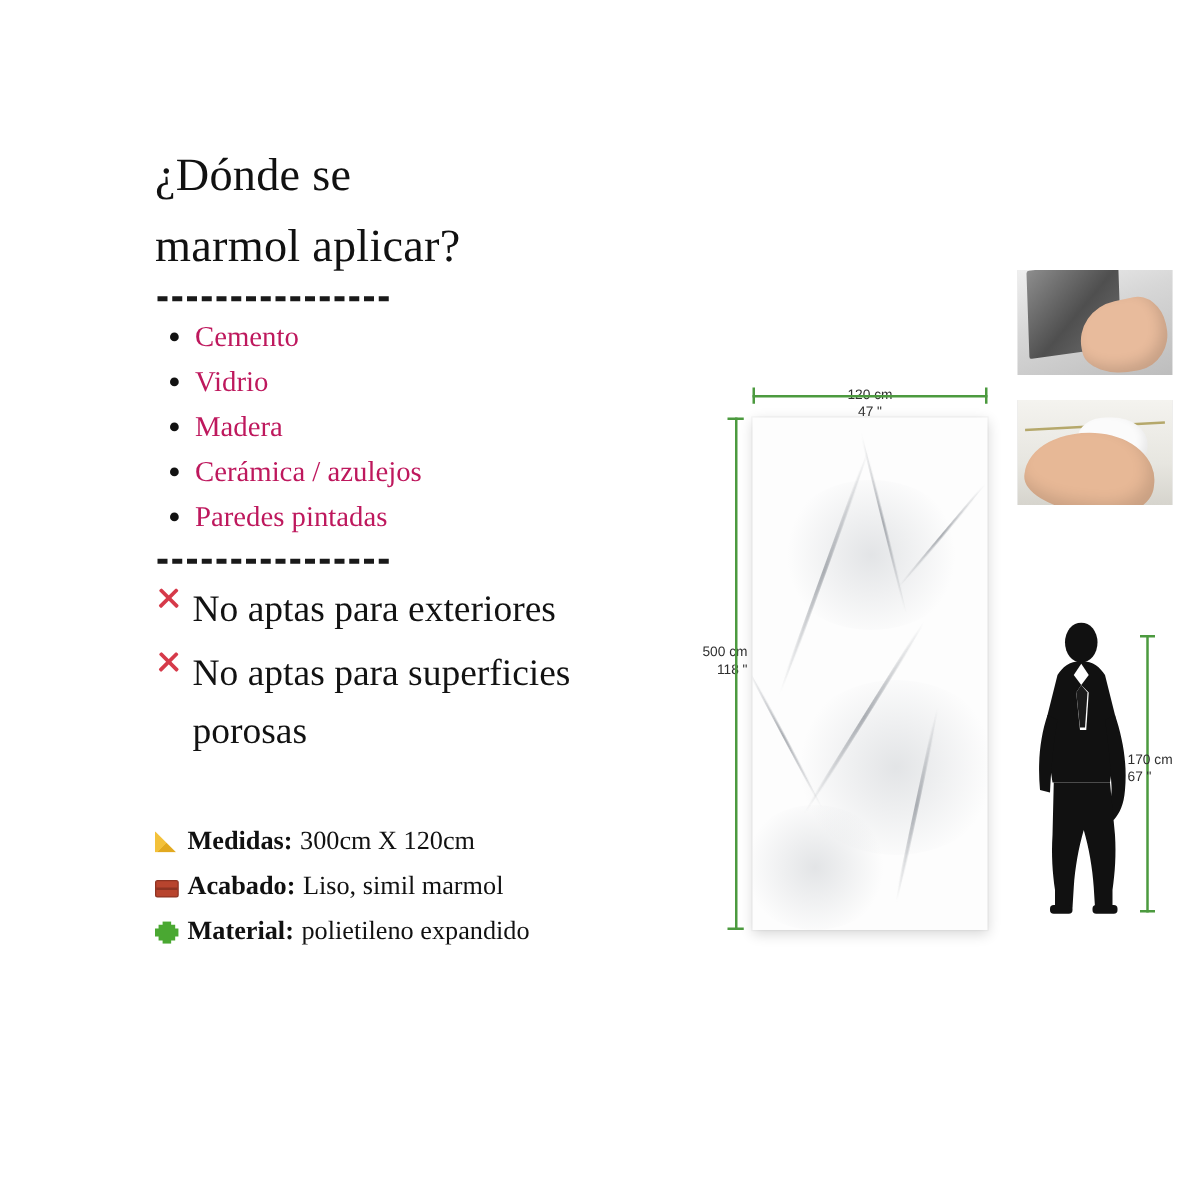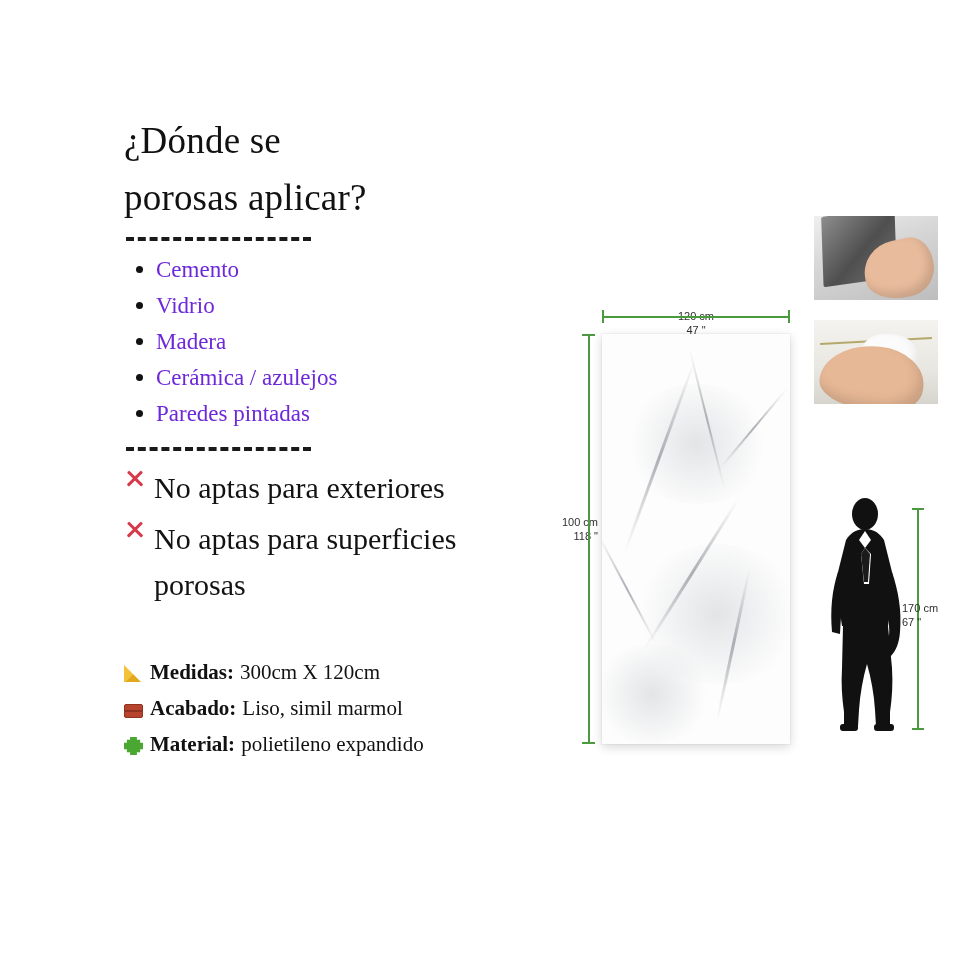--- a/index.html
+++ b/index.html
@@ -49,21 +49,21 @@
   .dash-rule.second { margin: 16px 0 14px 2px; }
 
   .bullet-list {
     list-style: none;
     margin: 0;
     padding: 0;
   }
   .bullet-list li {
     position: relative;
     font-size: 23px;
-    color: #6d28d9;
+    color: #be185d;
     line-height: 1.52;
     padding-left: 32px;
     margin-bottom: 1px;
   }
   .bullet-list li .dot {
     position: absolute;
     left: 12px;
     top: 13px;
     width: 7px;
     height: 7px;
@@ -377,21 +377,21 @@
 </style>
 </head>
 <body>
 
 <div id="page">
 
   <div class="left-col">
 
     <h1 class="headline">
       <span class="line">¿Dónde se</span>
-      <span class="line">porosas aplicar?</span>
+      <span class="line">marmol aplicar?</span>
     </h1>
 
     <div class="dash-rule"></div>
 
     <ul class="bullet-list">
       <li>
         <span class="dot"></span>
         <span>Cemento</span>
       </li>
       <li>
@@ -450,21 +450,21 @@
       <div>120 cm</div>
       <div>47 "</div>
     </div>
     <div class="dim-h">
       <span class="bar"></span>
       <span class="cap l"></span>
       <span class="cap r"></span>
     </div>
 
     <div class="dim-v-label">
-      <div>100 cm</div>
+      <div>500 cm</div>
       <div>118 "</div>
     </div>
     <div class="dim-v">
       <span class="bar"></span>
       <span class="cap t"></span>
       <span class="cap b"></span>
     </div>
 
     <div class="slab-wrap">
       <div class="slab">

